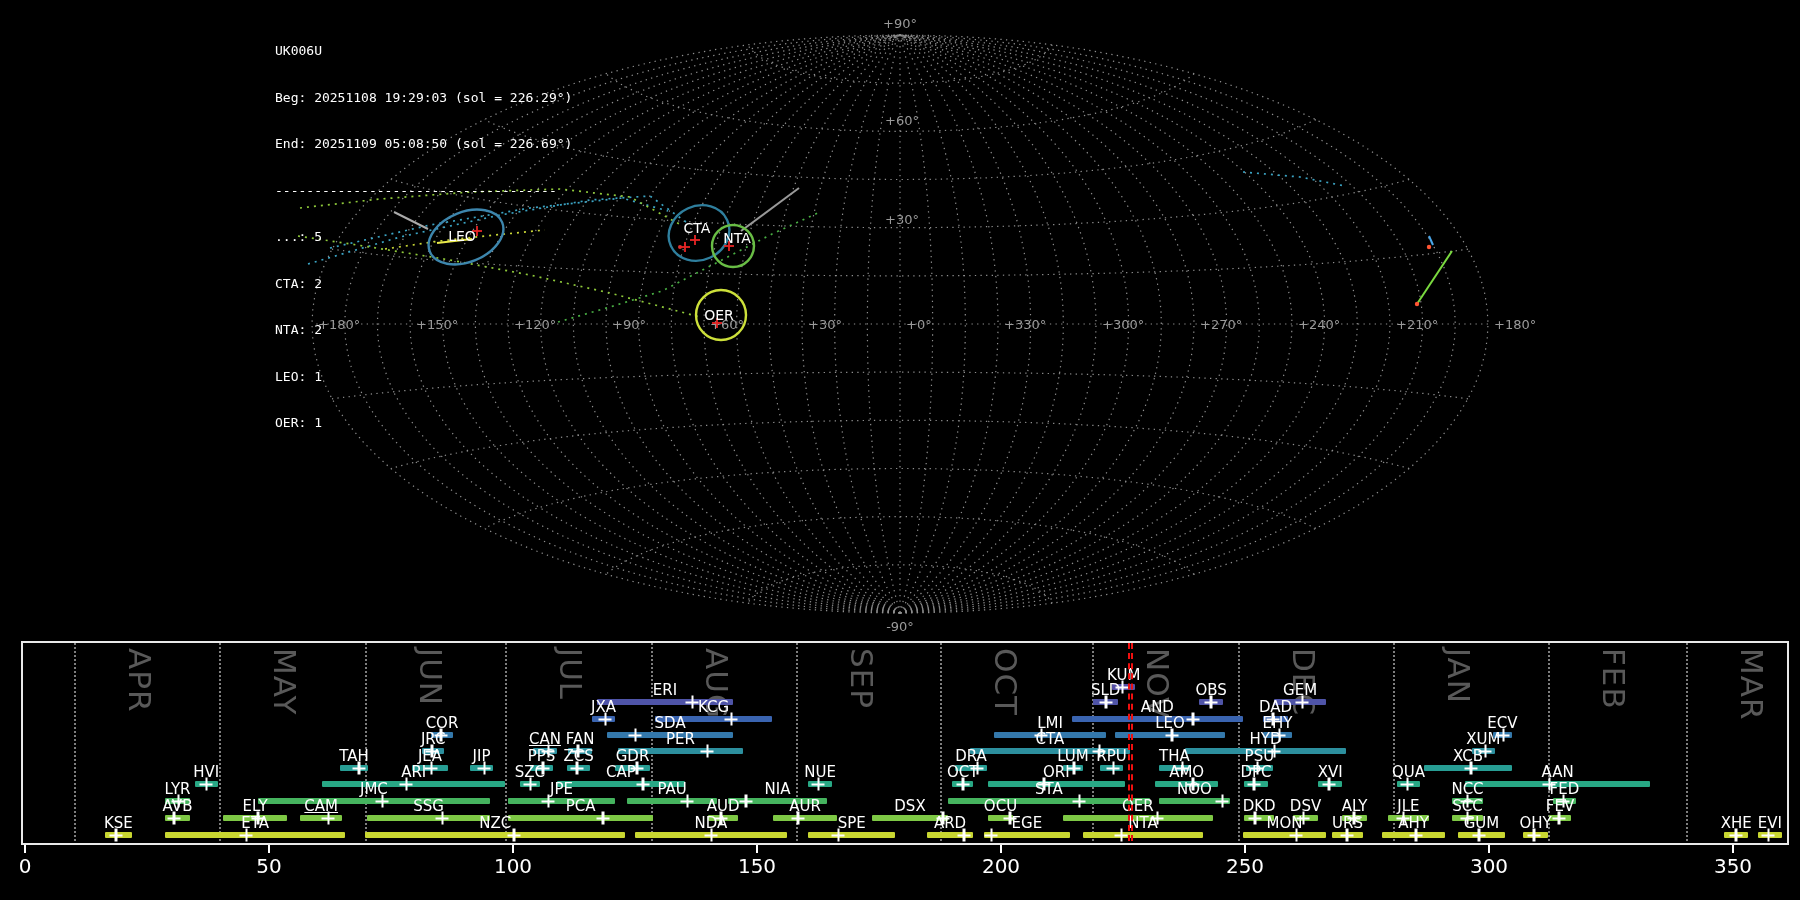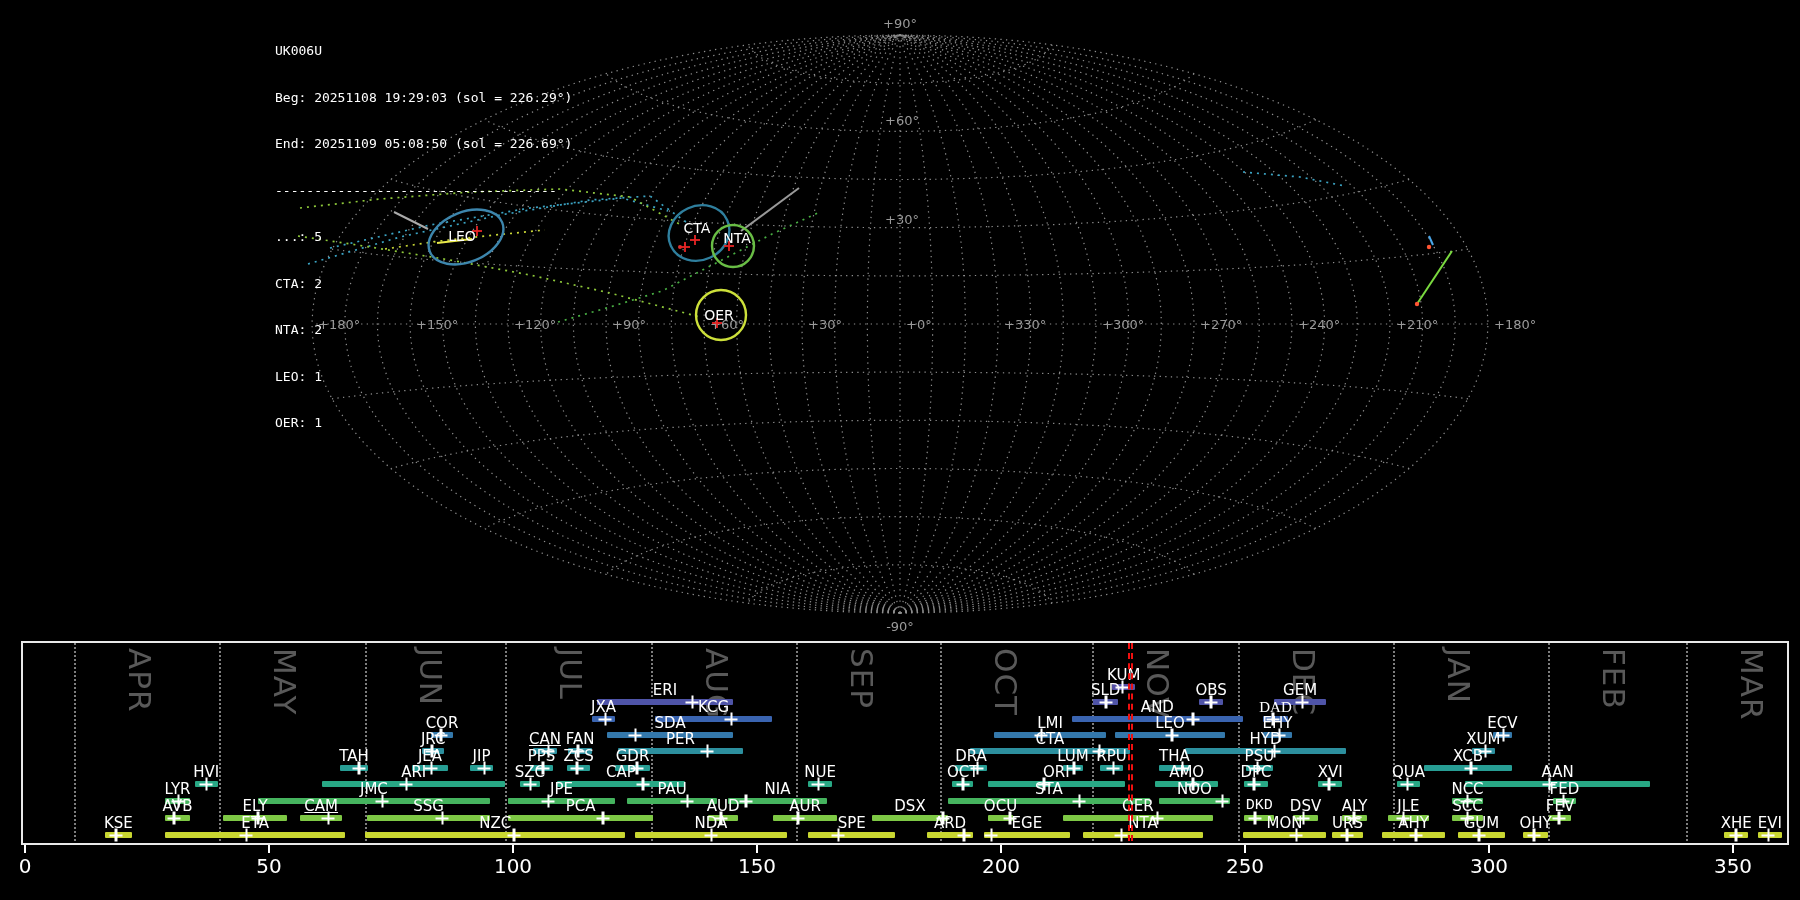--- a/index.html
+++ b/index.html
@@ -185,21 +185,21 @@
     <div class="bar" style="left: 569.056px; top: 73px; width: 22.936px; background: rgb(58, 100, 176);"></div>
     <div class="blab" style="left: 580.524px; top: 56px;">JXA</div>
     <div class="tcross" style="left: 582.232px; top: 76px;"></div>
     <div class="bar" style="left: 632.008px; top: 73px; width: 117.12px; background: rgb(58, 100, 176);"></div>
     <div class="blab" style="left: 690.568px; top: 56px;">KCG</div>
     <div class="tcross" style="left: 708.136px; top: 76px;"></div>
     <div class="bar" style="left: 1048.76px; top: 73px; width: 171.288px; background: rgb(58, 100, 176);"></div>
     <div class="blab" style="left: 1134.4px; top: 56px;">AND</div>
     <div class="tcross" style="left: 1169.78px; top: 76px;"></div>
     <div class="bar" style="left: 1240.06px; top: 73px; width: 24.888px; background: rgb(58, 100, 176);"></div>
-    <div class="blab" style="left: 1252.5px; top: 56px; font-family: Liberation Serif, serif;">DAD</div>
+    <div class="blab" style="left: 1252.5px; top: 56px;">DAD</div>
     <div class="tcross" style="left: 1249.82px; top: 76px;"></div>
     <div class="bar" style="left: 408.016px; top: 89px; width: 21.96px; background: rgb(52, 120, 171);"></div>
     <div class="blab" style="left: 418.996px; top: 72px;">COR</div>
     <div class="tcross" style="left: 417.776px; top: 92px;"></div>
     <div class="bar" style="left: 584.184px; top: 89px; width: 125.904px; background: rgb(52, 120, 171);"></div>
     <div class="blab" style="left: 647.136px; top: 72px;">SDA</div>
     <div class="tcross" style="left: 612px; top: 92px;"></div>
     <div class="bar" style="left: 971.168px; top: 89px; width: 111.752px; background: rgb(52, 120, 171);"></div>
     <div class="blab" style="left: 1027.04px; top: 72px;">LMI</div>
     <div class="tcross" style="left: 1018.02px; top: 92px;"></div>
@@ -356,21 +356,21 @@
     <div class="bar" style="left: 849.168px; top: 172px; width: 75.64px; background: rgb(126, 200, 69);"></div>
     <div class="blab" style="left: 886.988px; top: 155px;">DSX</div>
     <div class="tcross" style="left: 919.928px; top: 175px;"></div>
     <div class="bar" style="left: 964.824px; top: 172px; width: 25.376px; background: rgb(126, 200, 69);"></div>
     <div class="blab" style="left: 977.512px; top: 155px;">OCU</div>
     <div class="tcross" style="left: 986.784px; top: 175px;"></div>
     <div class="bar" style="left: 1039.98px; top: 172px; width: 149.816px; background: rgb(126, 200, 69);"></div>
     <div class="blab" style="left: 1114.88px; top: 155px;">OER</div>
     <div class="tcross" style="left: 1134.16px; top: 175px;"></div>
     <div class="bar" style="left: 1221.02px; top: 172px; width: 30.256px; background: rgb(126, 200, 69);"></div>
-    <div class="blab" style="left: 1236.15px; top: 155px; font-family: Liberation Mono, monospace;">DKD</div>
+    <div class="blab" style="left: 1236.15px; top: 155px;">DKD</div>
     <div class="tcross" style="left: 1231.76px; top: 175px;"></div>
     <div class="bar" style="left: 1269.82px; top: 172px; width: 25.376px; background: rgb(126, 200, 69);"></div>
     <div class="blab" style="left: 1282.51px; top: 155px;">DSV</div>
     <div class="tcross" style="left: 1280.07px; top: 175px;"></div>
     <div class="bar" style="left: 1319.11px; top: 172px; width: 24.888px; background: rgb(126, 200, 69);"></div>
     <div class="blab" style="left: 1331.56px; top: 155px;">ALY</div>
     <div class="tcross" style="left: 1330.82px; top: 175px;"></div>
     <div class="bar" style="left: 1364.98px; top: 172px; width: 40.992px; background: rgb(126, 200, 69);"></div>
     <div class="blab" style="left: 1385.48px; top: 155px;">JLE</div>
     <div class="tcross" style="left: 1380.11px; top: 175px;"></div>

